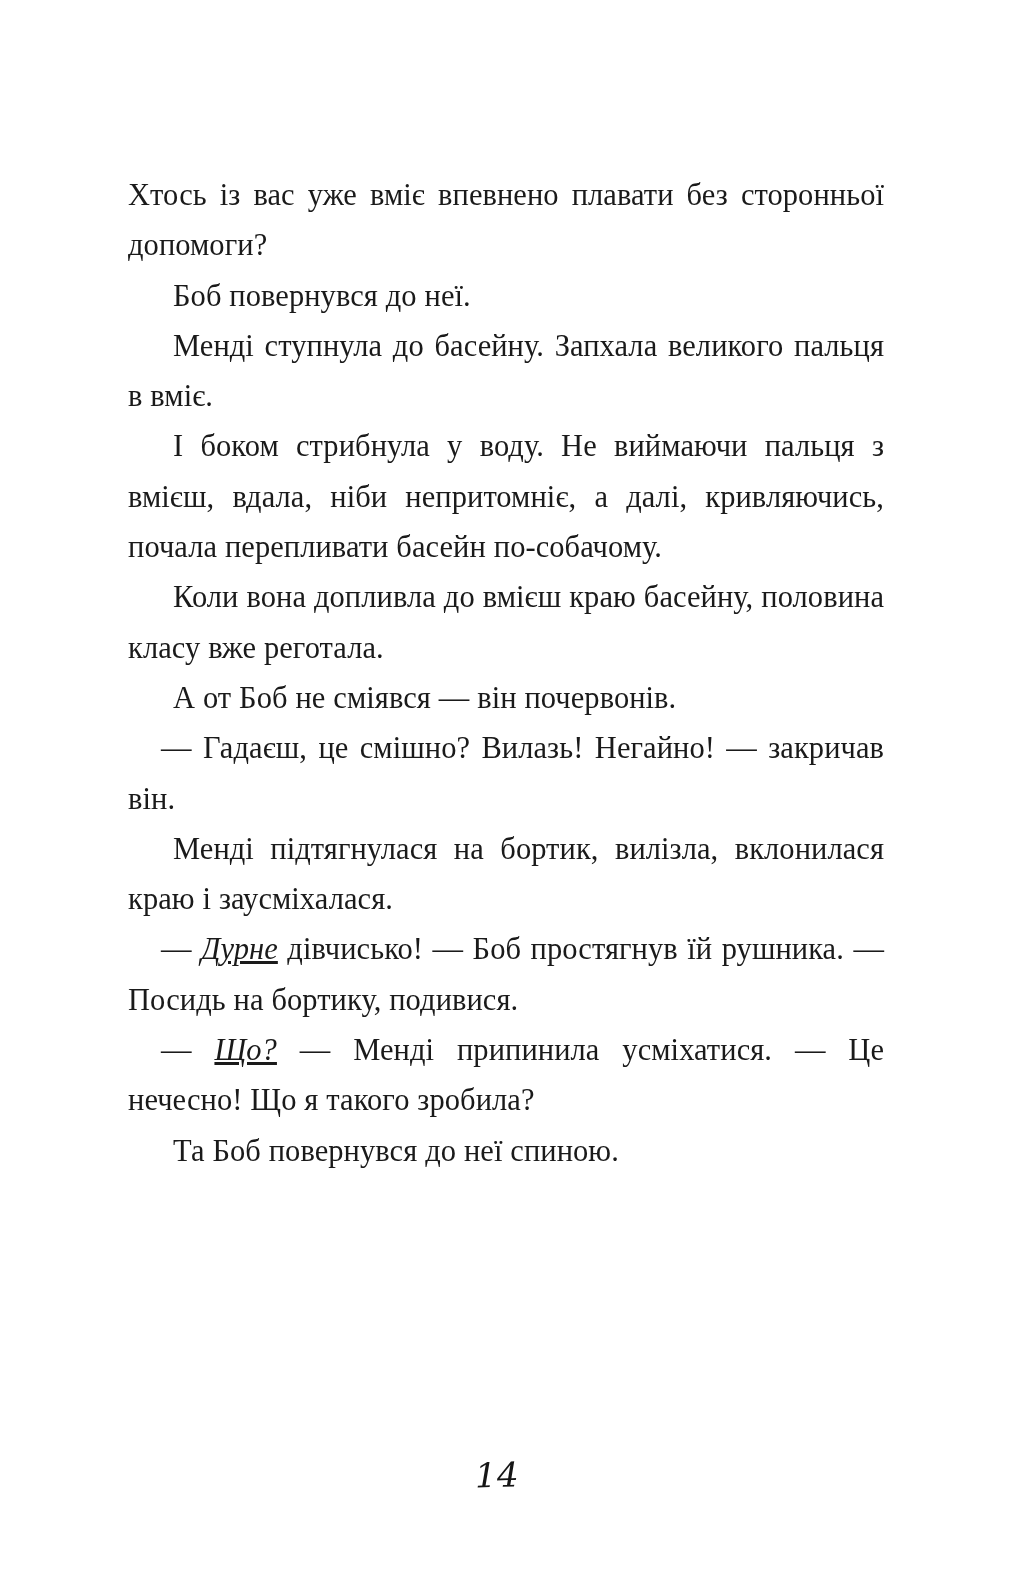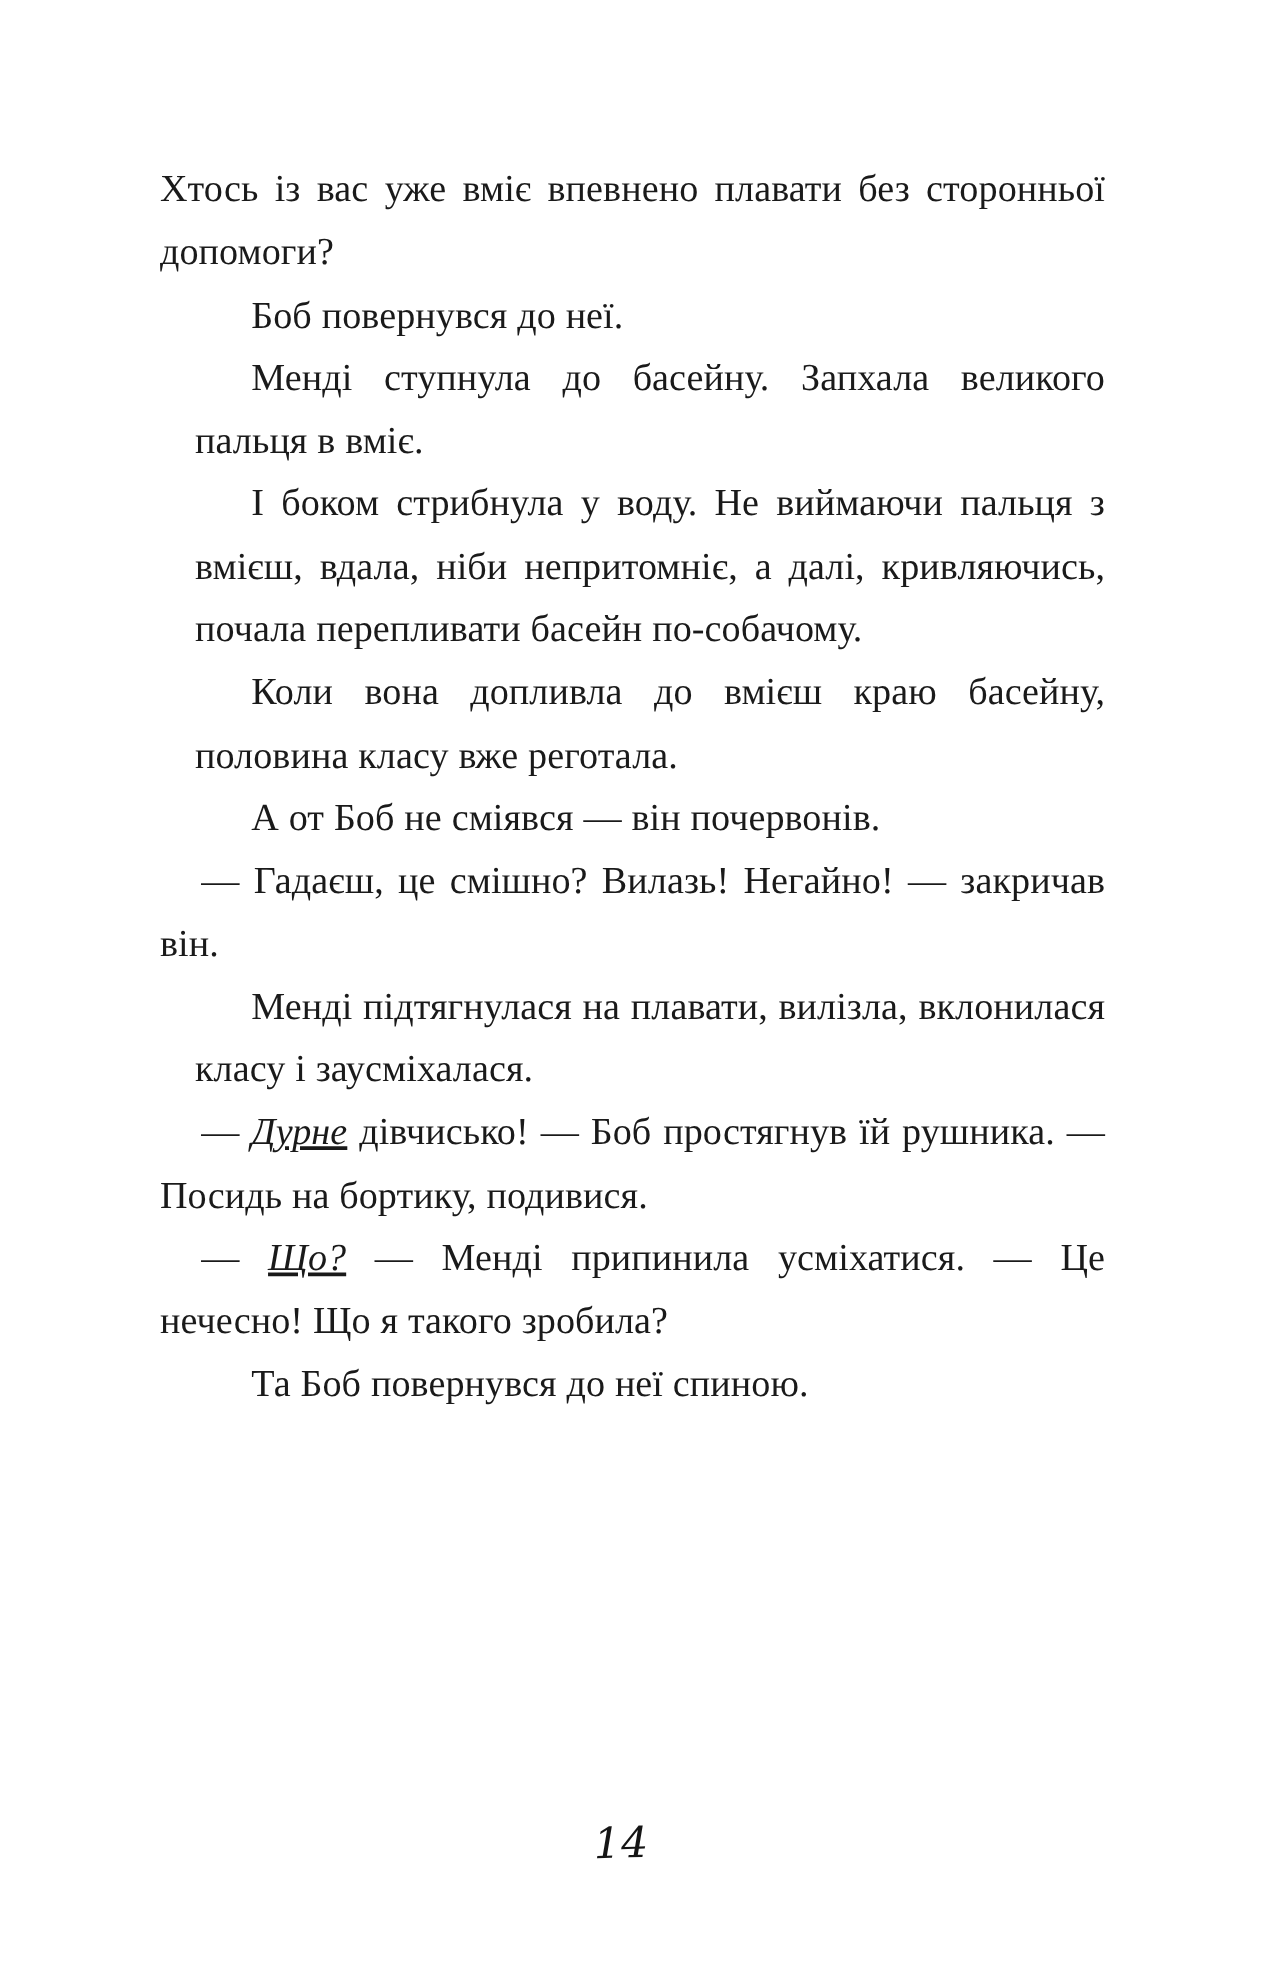--- a/index.html
+++ b/index.html
@@ -40,26 +40,26 @@
     text-align: justify;
     text-justify: inter-word;
     -webkit-hyphens: manual;
     hyphens: manual;
     word-spacing: 0.006em;
     letter-spacing: 0.002em;
   }
 
   p.para.first {
     text-indent: 0;
+    margin-top: 44px;
   }
 
   
   p.para.narr {
     text-indent: 45px;
-    margin-left: 28px;
   }
 
   
   p.para.dlg {
     text-indent: 33px;
   }
 
   p.para em,
   p.para .ital {
     font-style: italic;
@@ -100,21 +100,21 @@
 
 
     <p class="para narr">І боком стрибнула у воду. Не виймаючи пальця з вмієш, вдала, ніби непритомніє, а далі, кривляючись, почала перепливати басейн по-собачому.</p>
 
     <p class="para narr">Коли вона допливла до вмієш краю басейну, половина класу вже реготала.</p>
 
     <p class="para narr">А от Боб не сміявся — він почервонів.</p>
 
     <p class="para dlg">— Гадаєш, це смішно? Вилазь! Негайно! — закричав він.</p>
 
-    <p class="para narr">Менді підтягнулася на плавати, вилізла, вклонилася класу і заусміхалася.</p>
+    <p class="para narr">Менді підтягнулася на бортик, вилізла, вклонилася краю і заусміхалася.</p>
 
     <p class="para dlg"><span>— </span><em class="ital">Дурне</em><span> дівчисько! — Боб простягнув їй рушника. — Посидь на бортику, подивися.</span></p>
 
     <p class="para dlg"><span>— </span><em class="ital">Що?</em><span> — Менді припинила усміхатися. — Це нечесно! Що я такого зробила?</span></p>
 
     <p class="para narr">Та Боб повернувся до неї спиною.</p>
 
   </div>
 
   <div class="folio"><span>14</span></div>

